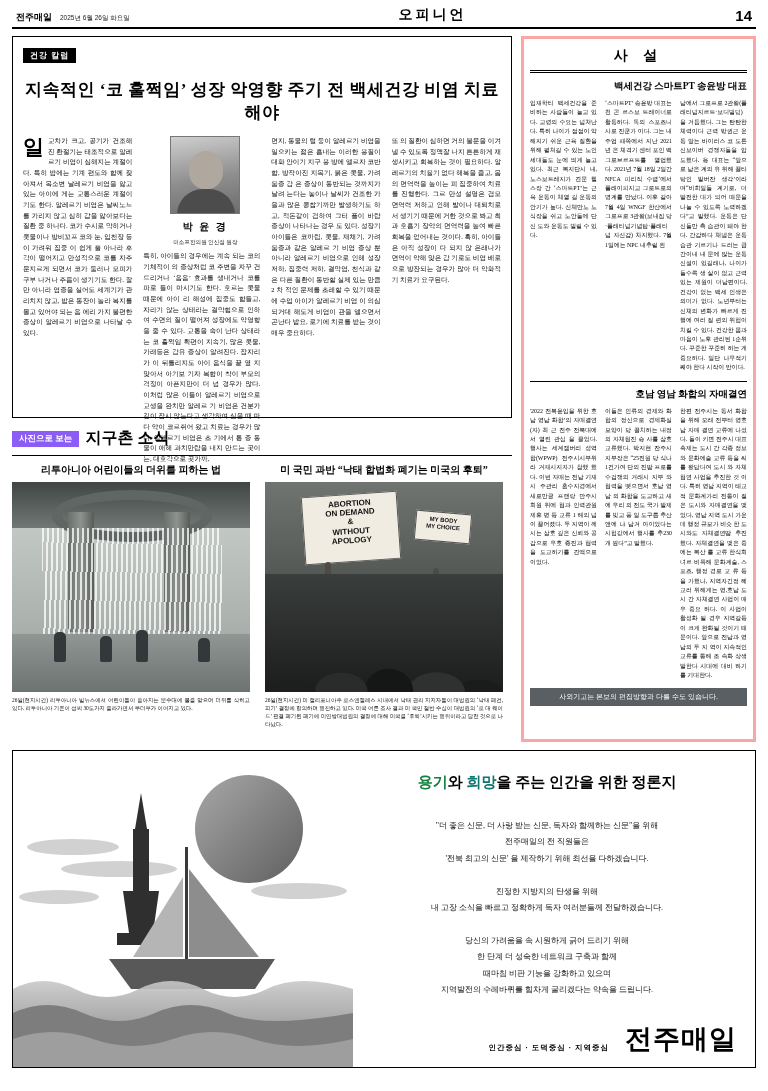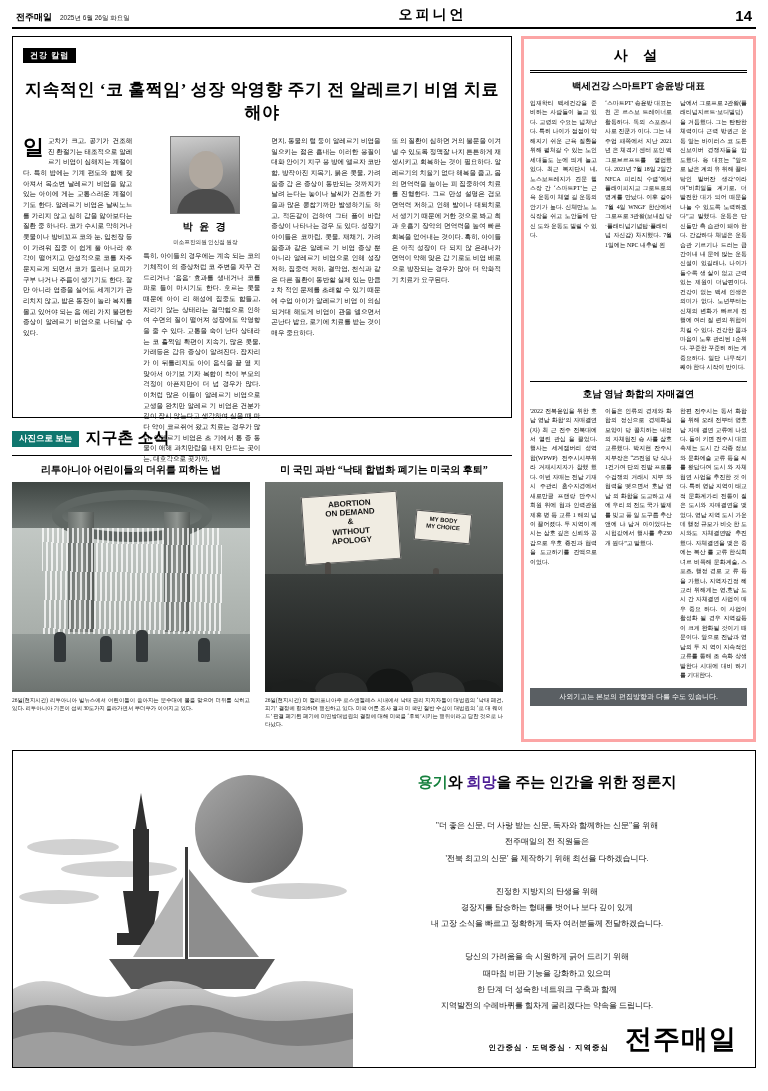--- a/index.html
+++ b/index.html
@@ -71,21 +71,21 @@
     border-radius:26px 26px 0 0; background:#4c4c4c;
   }
   .author-name { font-size: 10px; font-weight: bold; margin-top: 5px; letter-spacing: 2px;}
   .author-role { font-size: 5.6px; color: #222; margin-top: 3px; }
 
   
   .photo-head {
     display: flex; align-items: center; gap: 6px; margin: 10px 0 6px 0;
   }
   .photo-head .tag2 {
-    background: #0f766e; color: #fff; font-size: 8.5px; font-weight: bold;
+    background: #8b5cf6; color: #fff; font-size: 8.5px; font-weight: bold;
     padding: 2px 7px; font-family: "Liberation Sans", sans-serif;
   }
   .photo-head .sub { font-size: 16px; font-weight: bold; }
   .rule { border: 0; border-top: 1px solid #000; margin: 3px 0 7px 0; }
 
   .photo-row { display: flex; gap: 15px; }
   .photo-item { width: 238px; }
   .photo-cap-title { font-size: 10px; font-weight: bold; text-align: center; margin-bottom: 5px; }
   .ph { width: 238px; height: 210px; position: relative; overflow: hidden; background: #e8e8e8; }
   .photo-desc { font-size: 5.4px; line-height: 1.5; margin-top: 4px; text-align: justify; color: #111; }
@@ -143,39 +143,39 @@
   }
   .ph-protest .arm {
     position:absolute; width: 6px; height: 34px; background:#4e4a46; border-radius:3px;
   }
   .ph-protest .a1{ left: 60px; bottom: 96px;} .ph-protest .a2{ left: 168px; bottom: 90px;}
   .ph-protest .a3{ left: 206px; bottom: 84px;}
 
   
   .ed-title { text-align: center; font-size: 14px; font-weight: bold; letter-spacing: 6px; margin: 3px 0 5px; }
   .ed-rule { border-top: 1px solid #000; border-bottom: 1px solid #000; height: 3px; margin-bottom: 7px; }
-  .ed-head { text-align: center; font-size: 9.5px; font-weight: bold; margin: 3px 0 6px; }
+  .ed-head { text-align: right; font-size: 9.5px; font-weight: bold; margin: 3px 0 6px; }
   .ed-body { display: flex; gap: 8px; font-size: 5.9px; line-height: 1.6; text-align: justify; }
   .ed-body .c { flex: 1; }
   .ed-sep { border-top: 1px solid #000; margin: 8px 0 6px; }
   .notice {
     background: #5a5f63; color: #fff; font-size: 7px; text-align: center;
     padding: 4px 0; margin-top: 8px; font-family: "Liberation Sans", sans-serif;
   }
 
   
   .ad {
     border: 1px solid #000; margin-top: 8px; height: 318px; display: flex;
     position: relative; overflow: hidden;
   }
   .ad-left { width: 340px; position: relative; background: #fff; }
   .ad-right { flex: 1; padding: 22px 20px 14px 6px; position: relative; }
   .ad-slogan { font-size: 15px; font-weight: bold; text-align: center; margin-bottom: 26px; }
   .hl-orange { color: #15803d; }
-  .hl-red { color: #4c1d95; }
+  .hl-red { color: #0f766e; }
   .ad-lines { font-size: 8px; line-height: 2.05; text-align: center; color: #111; }
   .ad-foot { position: absolute; right: 18px; bottom: 10px; display: flex; align-items: flex-end; gap: 16px; }
   .ad-foot-small { font-size: 7.5px; font-weight: bold; letter-spacing: 1px; padding-bottom: 4px;}
   .ad-logo { font-size: 27px; font-weight: bold; letter-spacing: 1px; }
 </style>
 </head>
 <body>
 
 <div class="page">
 
@@ -187,21 +187,21 @@
     <div class="mast-center">오피니언</div>
     <div class="mast-page">14</div>
   </div>
 
   <div class="body-wrap">
 
     <div class="col-left">
 
       <div class="opinion-box">
         <span class="tag">건강 칼럼</span>
-        <div class="op-title">지속적인 ‘코 훌쩍임’ 성장 악영향 주기 전 알레르기 비염 치료해야</div>
+        <div class="op-title">지속적인 ‘코 훌쩍임’ 성장 악영향 주기 전 백세건강 비염 치료해야</div>
 
         <div class="op-cols">
           <div class="op-col">
             <span class="dropcap">일</span>
             <span>교차가 크고, 공기가 건조해진 환절기는 태조적으로 알레르기 비염이 심해지는 계절이다. 특히 밤에는 기계 편도와 함께 잦아져서 목소변 날레르기 비염을 앓고 있는 아이에 게는 교통스러운 계절이기도 한다.
 
 알레르기 비염은 날씨노느를 가리지 않고 심히 갑을 앓아보다는 질환 중 하나다. 코가 수시로 막히거나 콧물이나 방비꼬프 코와 눈, 입천장 등이 가려워 집중 이 쉽게 풀 아나라 후각이 떨어지고 만성적으로 코를 자주 문지르게 되면서 코가 둘러나 모피가 구부 나거나 주름이 생기기도 한다. 잘만 아니라 염증을 실어도 세계기가 관리치지 않고, 밥은 동잔이 놀라 복지를 몰고 있어야 되는 음 에리 가지 불편한 증상이 알레르기 비염으로 나타날 수 있다.</span>
           </div>
           <div class="op-col">
             <div class="author-box">
@@ -369,26 +369,25 @@
     <div class="ad-right">
       <div class="ad-slogan">
         <span class="hl-orange">용기</span><span>와 </span><span class="hl-red">희망</span><span>을 주는 인간을 위한 정론지</span>
       </div>
       <div class="ad-lines">
         <div>"더 좋은 신문, 더 사랑 받는 신문, 독자와 함께하는 신문"을 위해</div>
         <div>전주매일의 전 직원들은</div>
         <div>'전북 최고의 신문' 을 제작하기 위해 최선을 다하겠습니다.</div>
         <div>&nbsp;</div>
         <div>진정한 지방지의 탄생을 위해</div>
-        <div>경장지를 탐승하는 형태를 벗어나 보다 깊이 있게</div>
         <div>내 고장 소식을 빠르고 정확하게 독자 여러분들께 전달하겠습니다.</div>
         <div>&nbsp;</div>
         <div>당신의 가려움을 속 시원하게 긁어 드리기 위해</div>
+        <div>한 단계 더 성숙한 네트워크 구축과 함께</div>
         <div>때마침 비판 기능을 강화하고 있으며</div>
-        <div>한 단계 더 성숙한 네트워크 구축과 함께</div>
         <div>지역발전의 수레바퀴를 힘차게 굴리겠다는 약속을 드립니다.</div>
       </div>
       <div class="ad-foot">
         <span class="ad-foot-small">인간중심 · 도덕중심 · 지역중심</span>
         <span class="ad-logo">전주매일</span>
       </div>
     </div>
   </div>
 
 </div>

